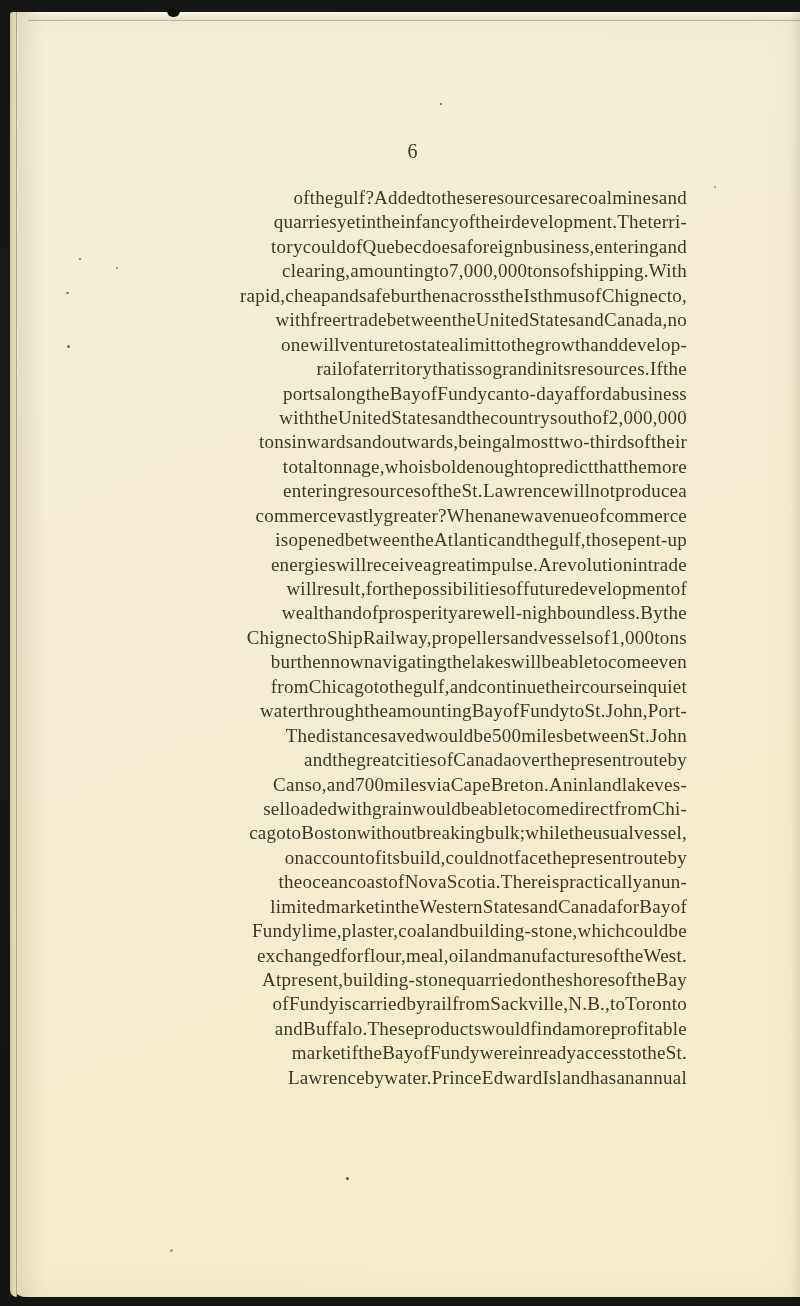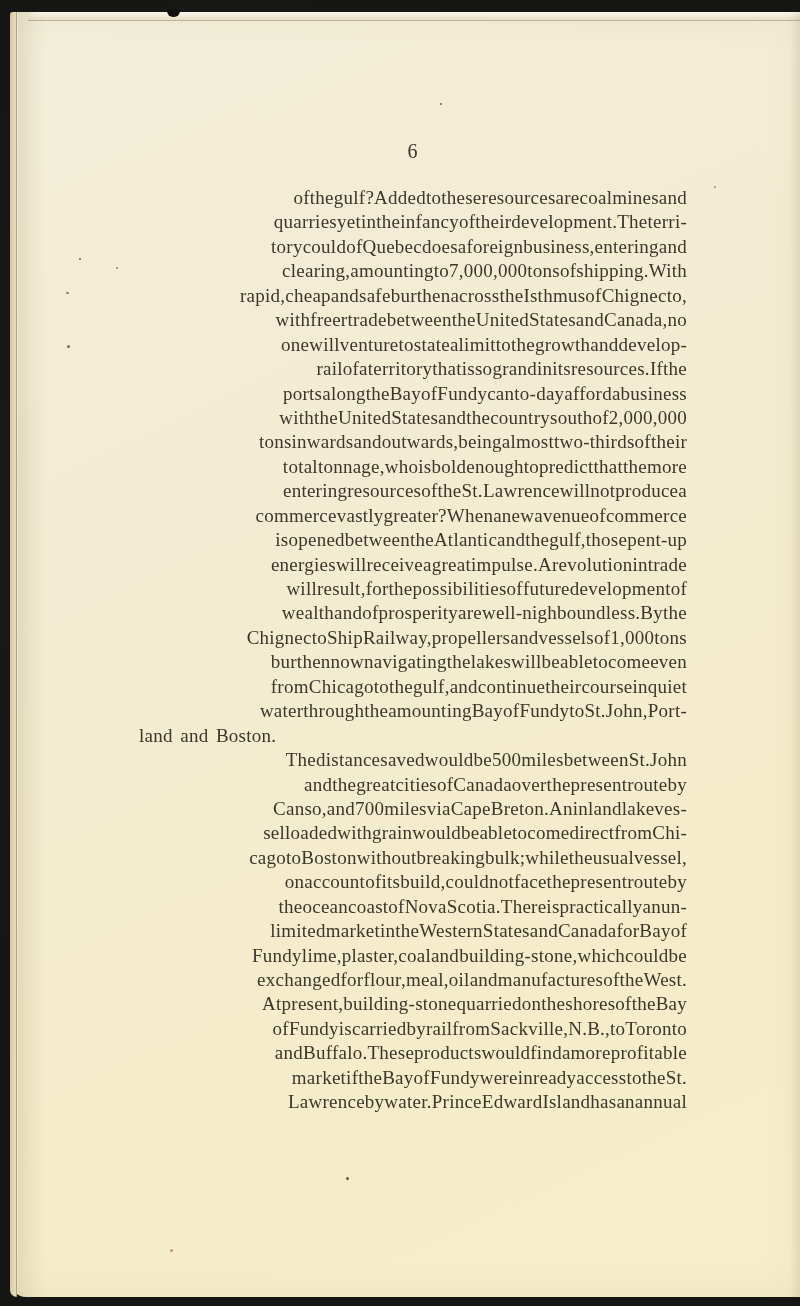--- a/index.html
+++ b/index.html
@@ -387,21 +387,20 @@
             <span>the</span>
             <span>amounting</span>
             <span>Bay</span>
             <span>of</span>
             <span>Fundy</span>
             <span>to</span>
             <span>St.</span>
             <span>John,</span>
             <span>Port-</span>
           </div>
-          <div class="line plain">land and Boston.</div>
         </div>
         <div class="paragraph">
           <div class="line indent">
             <span>The</span>
             <span>distance</span>
             <span>saved</span>
             <span>would</span>
             <span>be</span>
             <span>500</span>
             <span>miles</span>

